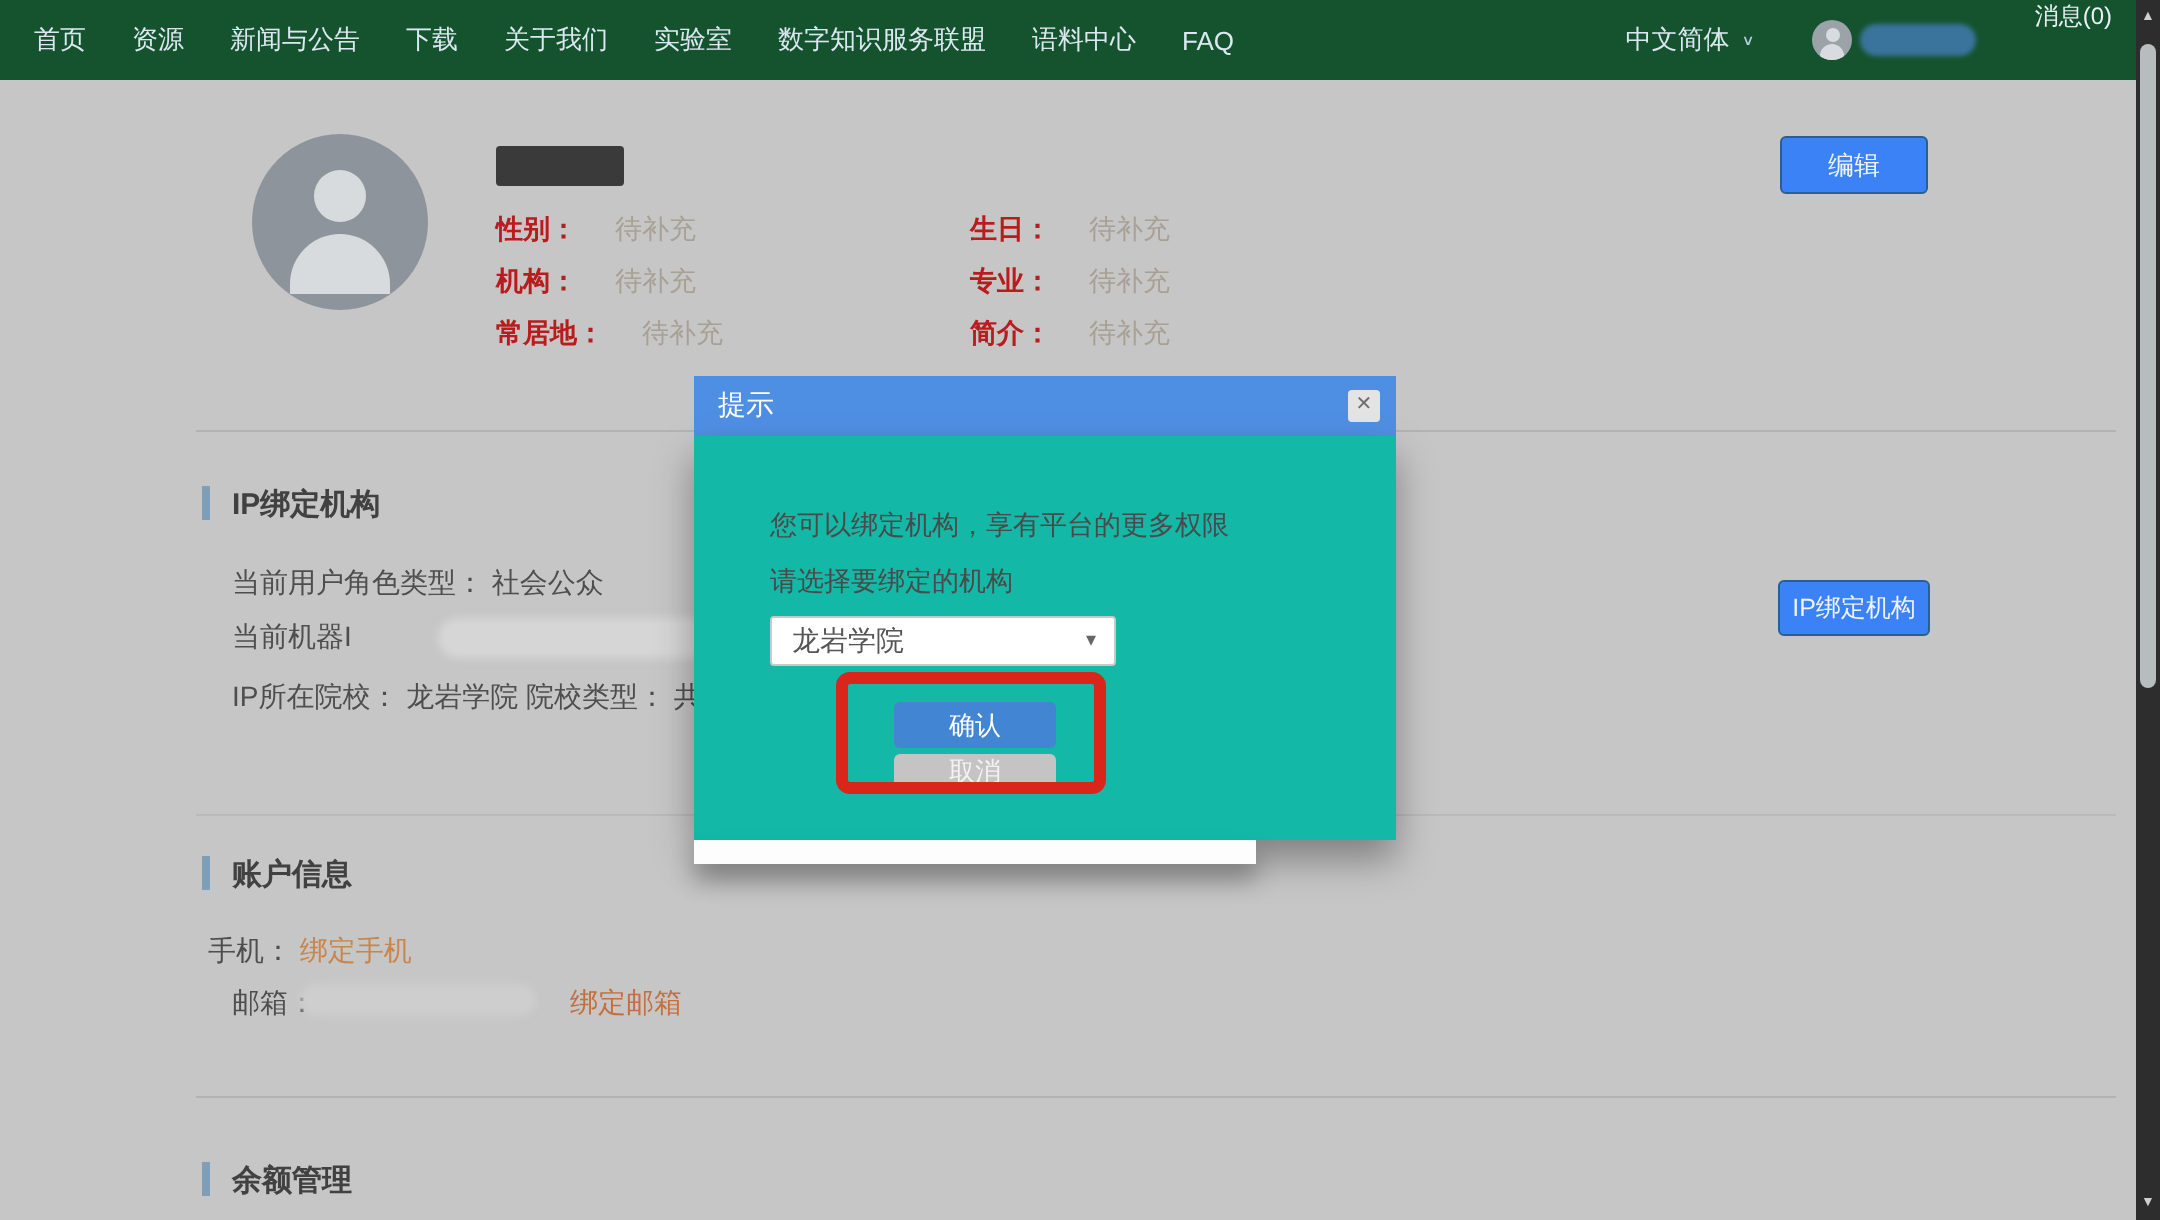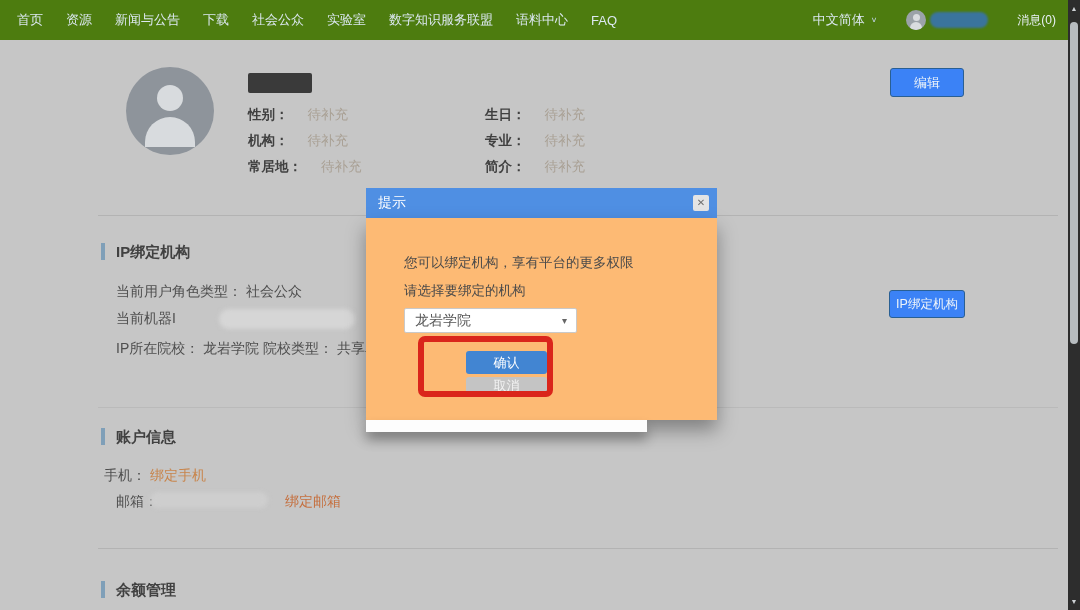--- a/index.html
+++ b/index.html
@@ -1,24 +1,24 @@
 <!DOCTYPE html>
 <html><head>
 <meta charset="utf-8">
 <style>
   * { margin:0; padding:0; box-sizing:border-box; }
   html,body { width:1080px; height:610px; }
   body { font-family:"Liberation Sans","DejaVu Sans",sans-serif; background:#c6c6c6; }
   #app { position:relative; width:1080px; height:610px; overflow:hidden; background:#c6c6c6; }
 
   
-  .navbar { position:absolute; left:0; top:0; width:1068px; height:40px; background:#4d7c0f; display:flex; align-items:center; }
+  .navbar { position:absolute; left:0; top:0; width:1068px; height:40px; background:#14532d; display:flex; align-items:center; }
   .nav-left { display:flex; align-items:center; gap:23px; padding-left:17px; }
   .nav-item { color:#dce8f1; font-size:13px; cursor:pointer; white-space:nowrap; }
-  .nav-right { position:absolute; right:12px; top:0; height:40px; display:flex; align-items:center; gap:29px; }
+  .nav-right { position:absolute; right:12px; top:0; height:40px; display:flex; gap:29px; }
   .lang { color:#dce8f1; font-size:13px; display:flex; align-items:center; gap:6px; }
   .lang-caret { font-size:9px; color:#bcd0de; transform:scaleY(0.8); }
   .user-chip { display:flex; align-items:center; gap:4px; }
   .avatar-sm { width:20px; height:20px; border-radius:50%; background:#9ba2a8; position:relative; overflow:hidden; }
   .avatar-sm .head { position:absolute; left:6.5px; top:4px; width:7px; height:7px; border-radius:50%; background:#d9dcdf; }
   .avatar-sm .body { position:absolute; left:4px; top:12px; width:12px; height:8px; border-radius:6px 6px 0 0; background:#d9dcdf; }
   .name-blur { width:58px; height:16px; border-radius:8px; background:#3a749d; filter:blur(1.2px); }
   .messages { color:#e8f0f6; font-size:12px; }
 
   
@@ -30,43 +30,43 @@
   
   .divider { position:absolute; left:98px; width:960px; height:1px; background:#b3b3b3; }
 
   .avatar-lg { position:absolute; left:126px; top:67px; width:88px; height:88px; border-radius:50%; background:#8e949b; overflow:hidden; }
   .avatar-lg .head { position:absolute; left:31px; top:18px; width:26px; height:26px; border-radius:50%; background:#d8dbde; }
   .avatar-lg .body { position:absolute; left:19px; top:50px; width:50px; height:30px; border-radius:25px 25px 0 0; background:#d8dbde; }
 
   .name-redact { position:absolute; left:248px; top:73px; width:64px; height:20px; background:#3a3a3a; border-radius:2px; }
 
   .pf-cell { position:absolute; font-size:13.5px; color:#4c4c4c; white-space:nowrap; }
-  .pf-label { font-weight:700; color:#404040; }
+  .pf-label { font-weight:700; color:#b91c1c; }
   .pf-value { color:#a9a094; margin-left:19px; }
 
   .btn-blue { position:absolute; background:#3b82f6; color:#eef4f9; font-size:13px; border:1px solid #295f93; border-radius:3px; display:flex; align-items:center; justify-content:center; cursor:pointer; }
   .btn-edit { left:890px; top:68px; width:74px; height:29px; }
   .btn-ipbind { left:889px; top:290px; width:76px; height:28px; font-size:12.5px; }
 
   .sec-bar { position:absolute; width:4px; height:17px; background:#7f9fb8; }
   .sec-title { position:absolute; font-size:15px; font-weight:700; color:#414141; white-space:nowrap; }
   .body-line { position:absolute; font-size:14px; color:#4e4e4e; white-space:nowrap; }
 
   .machine-blur { position:absolute; left:219px; top:309px; width:136px; height:20px; background:#d6d6d6; border-radius:10px; filter:blur(2px); }
   .email-blur { position:absolute; left:150px; top:492px; width:118px; height:16px; background:#cecece; border-radius:8px; filter:blur(2px); }
 
   .link-orange { color:#c8854c; cursor:pointer; }
   .link-orange2 { color:#c56f3e; cursor:pointer; }
 
   
-  .modal { position:absolute; left:347px; top:188px; width:358px; z-index:10;margin-left:19px; }
+  .modal { position:absolute; left:347px; top:188px; width:358px; z-index:10; }
   .modal-header { position:relative; width:351px; height:30px; background:#4f8fe3; display:flex; align-items:center; }
   .modal-title { color:#ffffff; font-size:14px; margin-left:12px; }
   .modal-close { position:absolute; right:8px; top:7px; width:16px; height:16px; background:#e4e4e4; border-radius:2px; color:#6e6e6e; font-size:10px; line-height:16px; text-align:center; cursor:pointer; }
-  .modal-body { position:relative; width:351px; height:202px; background:#fdba74; box-shadow:0 10px 18px rgba(0,0,0,0.35); }
+  .modal-body { position:relative; width:351px; height:202px; background:#14b8a6; box-shadow:0 10px 18px rgba(0,0,0,0.35); }
   .modal-step { position:absolute; left:0; top:232px; width:281px; height:12px; background:#fdfdfd; box-shadow:0 8px 12px rgba(0,0,0,0.3); }
   .m-line { position:absolute; left:38px; font-size:13.5px; color:#4a4a4a; white-space:nowrap; }
   .m-line1 { top:36px; } .m-line2 { top:64px; }
   .m-select { position:absolute; left:38px; top:90px; width:173px; height:25px; background:#ffffff; border:1px solid #c9c9c9; border-radius:2px; display:flex; align-items:center; cursor:pointer; }
   .m-select-value { font-size:14px; color:#555555; margin-left:10px; }
   .m-select-caret { position:absolute; right:9px; top:6px; font-size:10px; color:#666666; }
   .m-confirm { position:absolute; left:100px; top:133px; width:81px; height:23px; background:#4285d2; color:#ffffff; font-size:13px; border:none; border-radius:3px; display:flex; align-items:center; justify-content:center; cursor:pointer; }
   .m-cancel { position:absolute; left:100px; top:159px; width:81px; height:20px; background:#c4c4c4; color:#f2f2f2; font-size:13px; border:none; border-radius:3px; display:flex; align-items:flex-start; justify-content:center; cursor:pointer; overflow:hidden; }
 
   
@@ -76,21 +76,21 @@
 <body>
 
 <div id="app">
 
   <div class="navbar">
     <div class="nav-left">
       <span class="nav-item">首页</span>
       <span class="nav-item">资源</span>
       <span class="nav-item">新闻与公告</span>
       <span class="nav-item">下载</span>
-      <span class="nav-item">社会公众</span>
+      <span class="nav-item">关于我们</span>
       <span class="nav-item">实验室</span>
       <span class="nav-item">数字知识服务联盟</span>
       <span class="nav-item">语料中心</span>
       <span class="nav-item">FAQ</span>
     </div>
     <div class="nav-right">
       <span class="lang">
         <span>中文简体</span>
         <span class="lang-caret">∨</span>
       </span>

